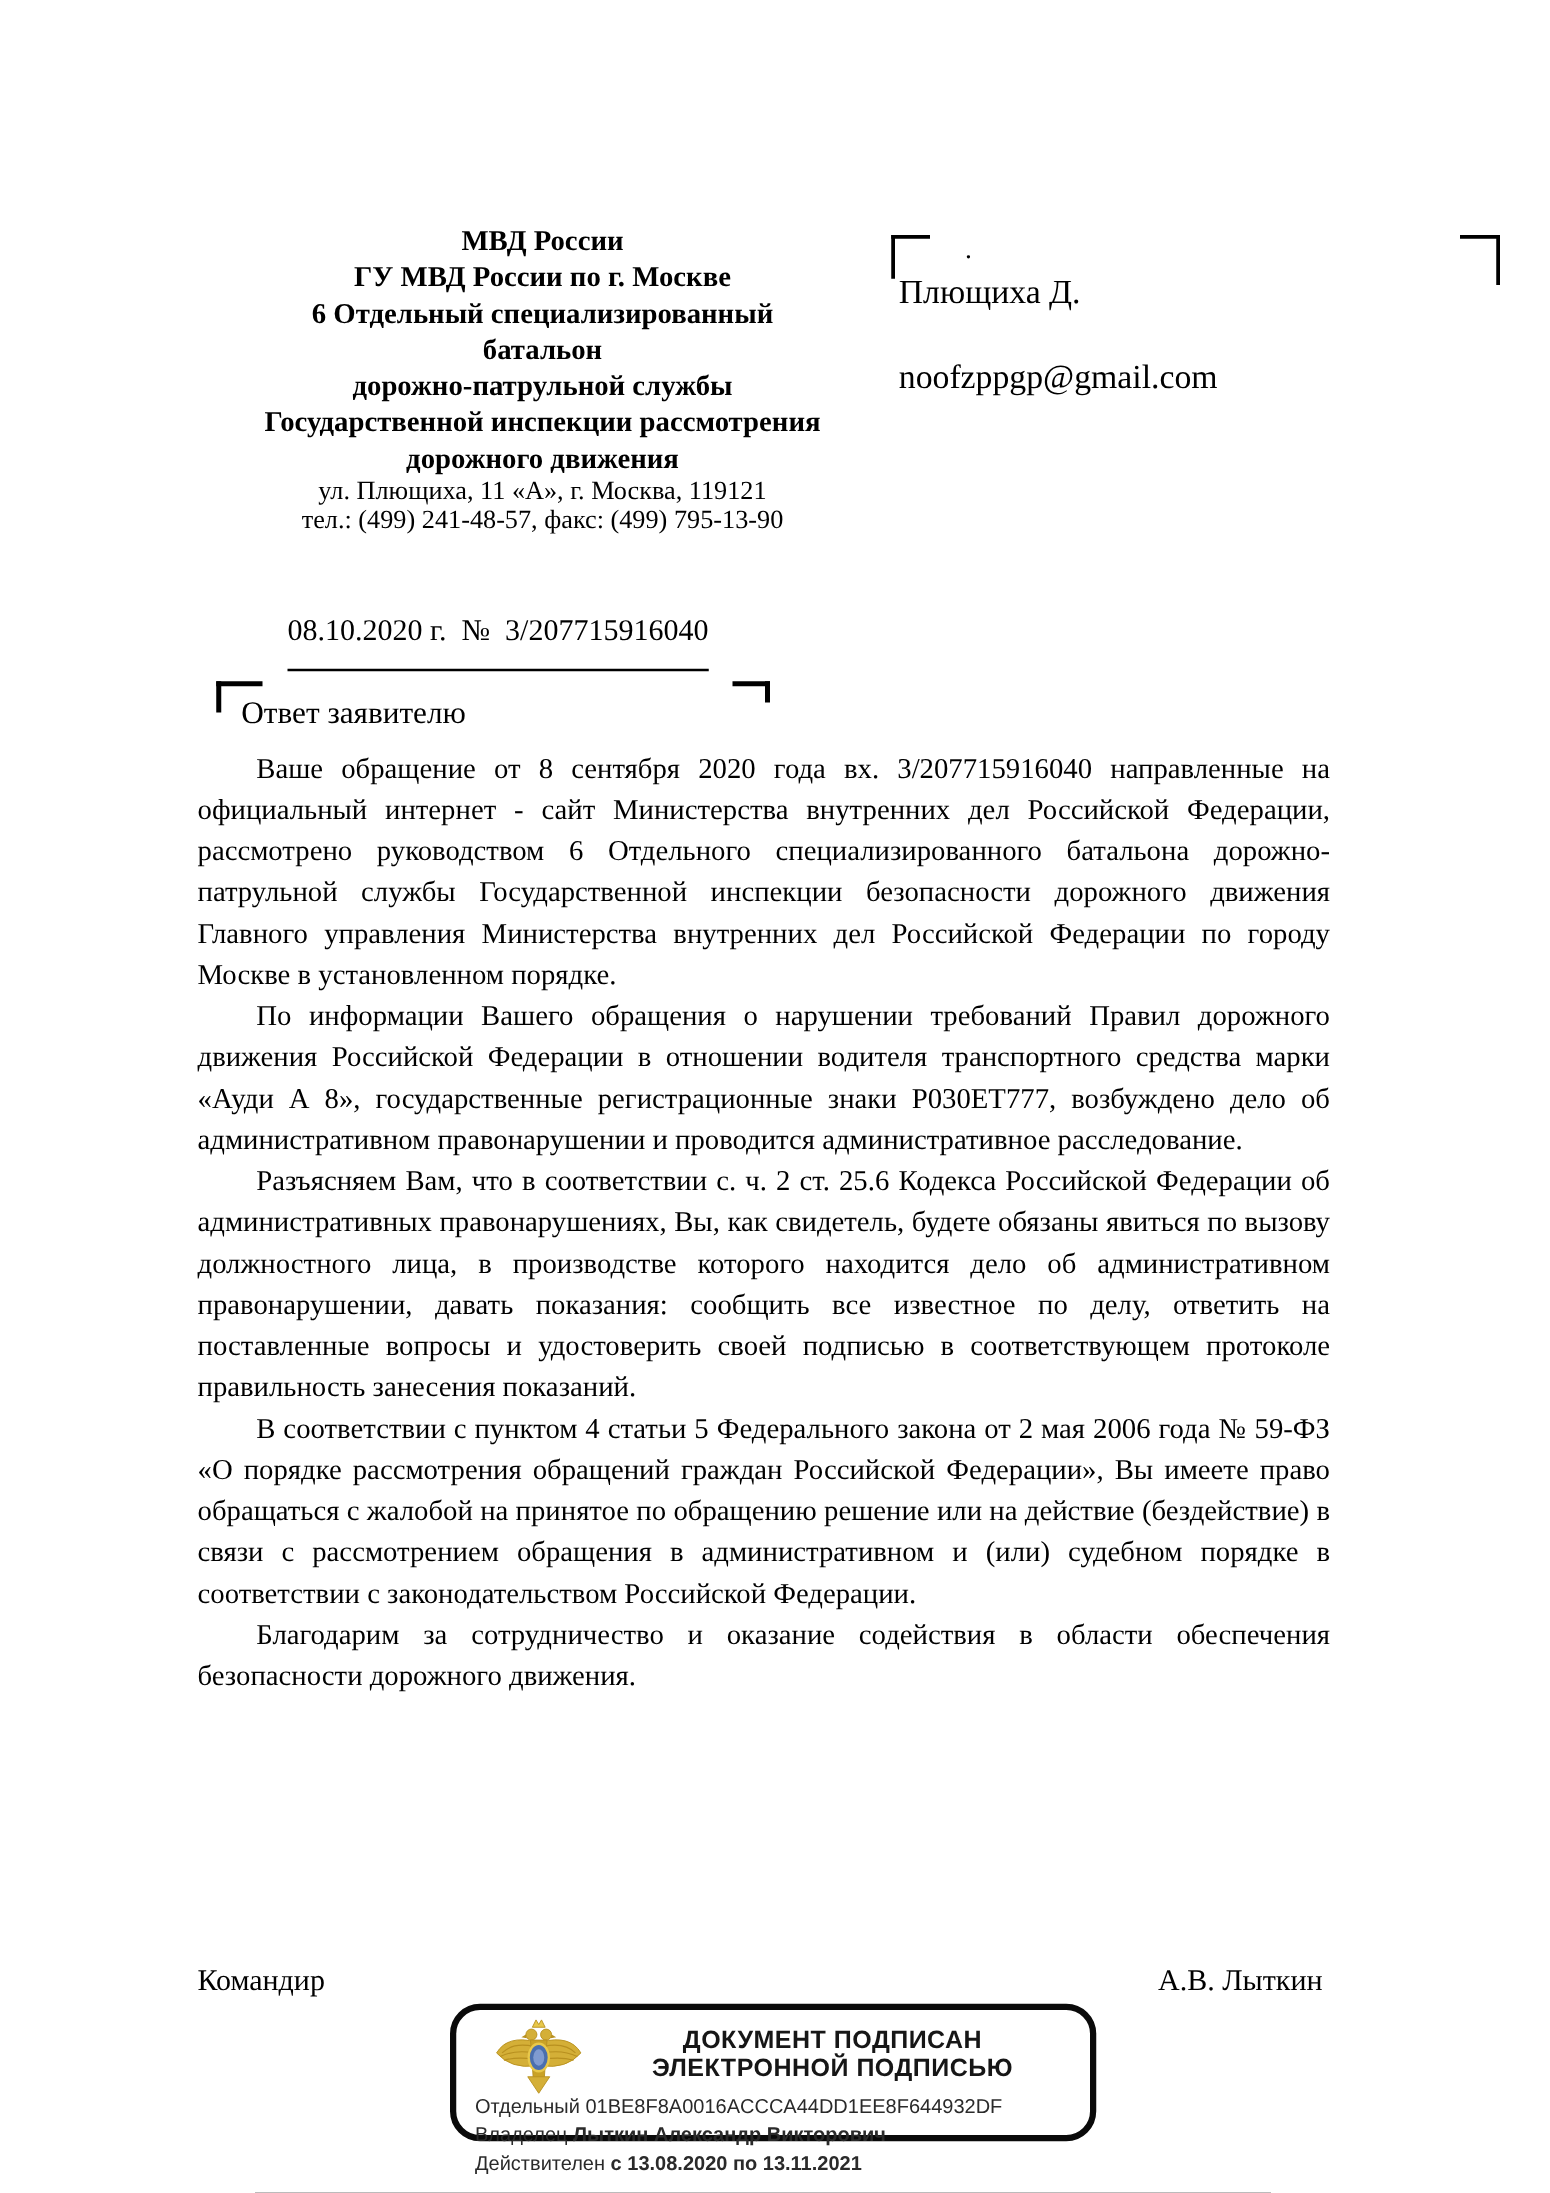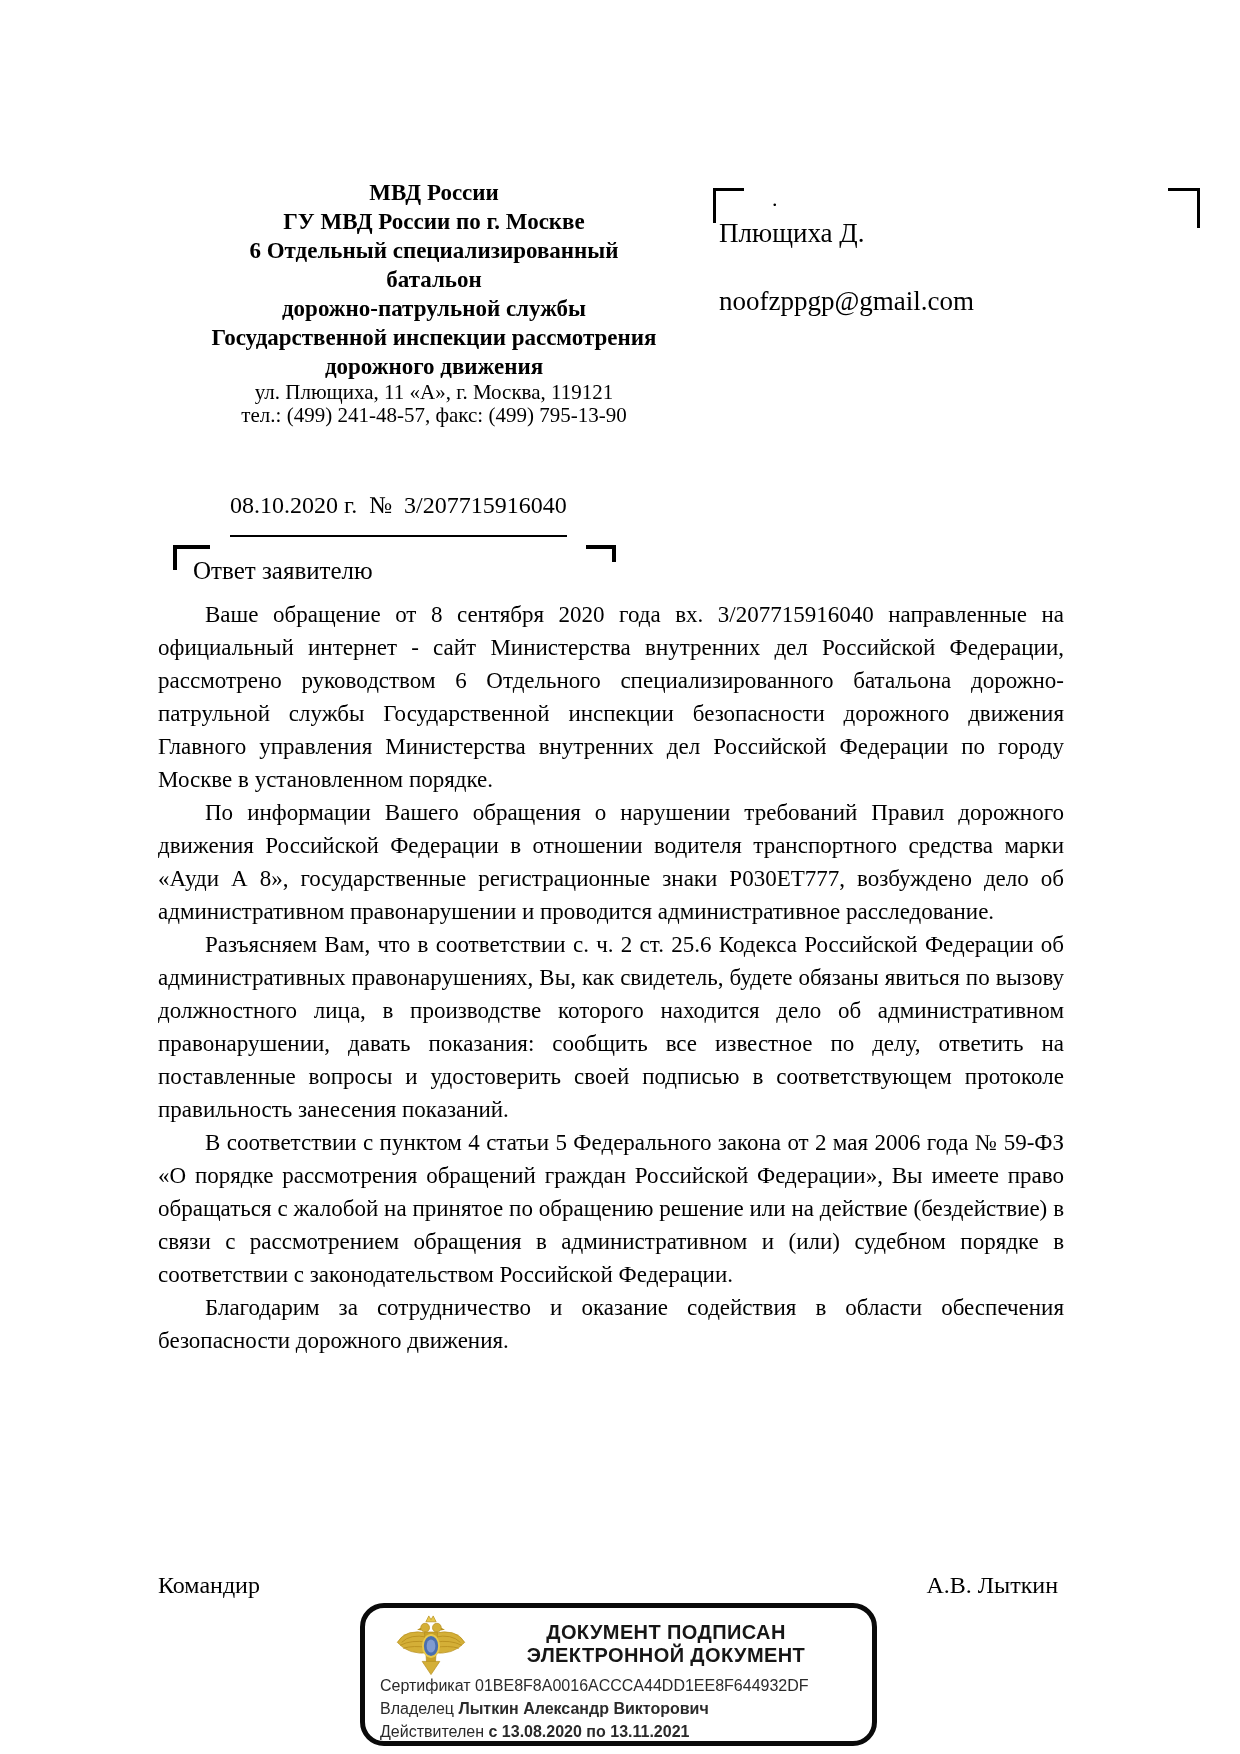--- a/index.html
+++ b/index.html
@@ -108,21 +108,21 @@
     width: 900px;
     display: flex;
     justify-content: space-between;
     font-size: 24px;
   }
 
   
   .stamp {
     position: absolute;
     left: 360px; top: 1603px;
-    width: 517px; height: 143px;
+    width: 517px; height: 110px;
     box-sizing: border-box;
     border: 5px solid #0a0a0a;
     border-radius: 24px;
     background: #ffffff;
     font-family: "Liberation Sans", sans-serif;
     color: #1c1c1c;
     padding-left: 24px;
   }
   .stamp-emblem {
     position: absolute;
@@ -212,26 +212,26 @@
       <path d="M41,26 L59,26 L56,68 Q50,76 44,68 Z" fill="#c9a227" stroke="#b8901f" stroke-width="1"></path>
 
       <path d="M38,66 L62,66 L50,84 Z" fill="#d4af37" stroke="#b8901f" stroke-width="1"></path>
 
       <ellipse cx="50" cy="45" rx="11" ry="15" fill="#4a6fae" stroke="#e8c84a" stroke-width="2.5"></ellipse>
       <ellipse cx="50" cy="45" rx="6" ry="9" fill="#7f9bd0"></ellipse>
     </svg>
 
     <div class="stamp-title">
       <div>ДОКУМЕНТ ПОДПИСАН</div>
-      <div>ЭЛЕКТРОННОЙ ДОКУМЕНТ</div>
+      <div>ЭЛЕКТРОННОЙ ПОДПИСЬЮ</div>
     </div>
 
     <div class="stamp-lines">
       <div>
-        <span>Сертификат</span>
+        <span>Отдельный</span>
         <span>01BE8F8A0016ACCCA44DD1EE8F644932DF</span>
       </div>
       <div>
         <span>Владелец</span>
         <span class="bold">Лыткин Александр Викторович</span>
       </div>
       <div>
         <span>Действителен</span>
         <span class="bold">с 13.08.2020 по 13.11.2021</span>
       </div>

